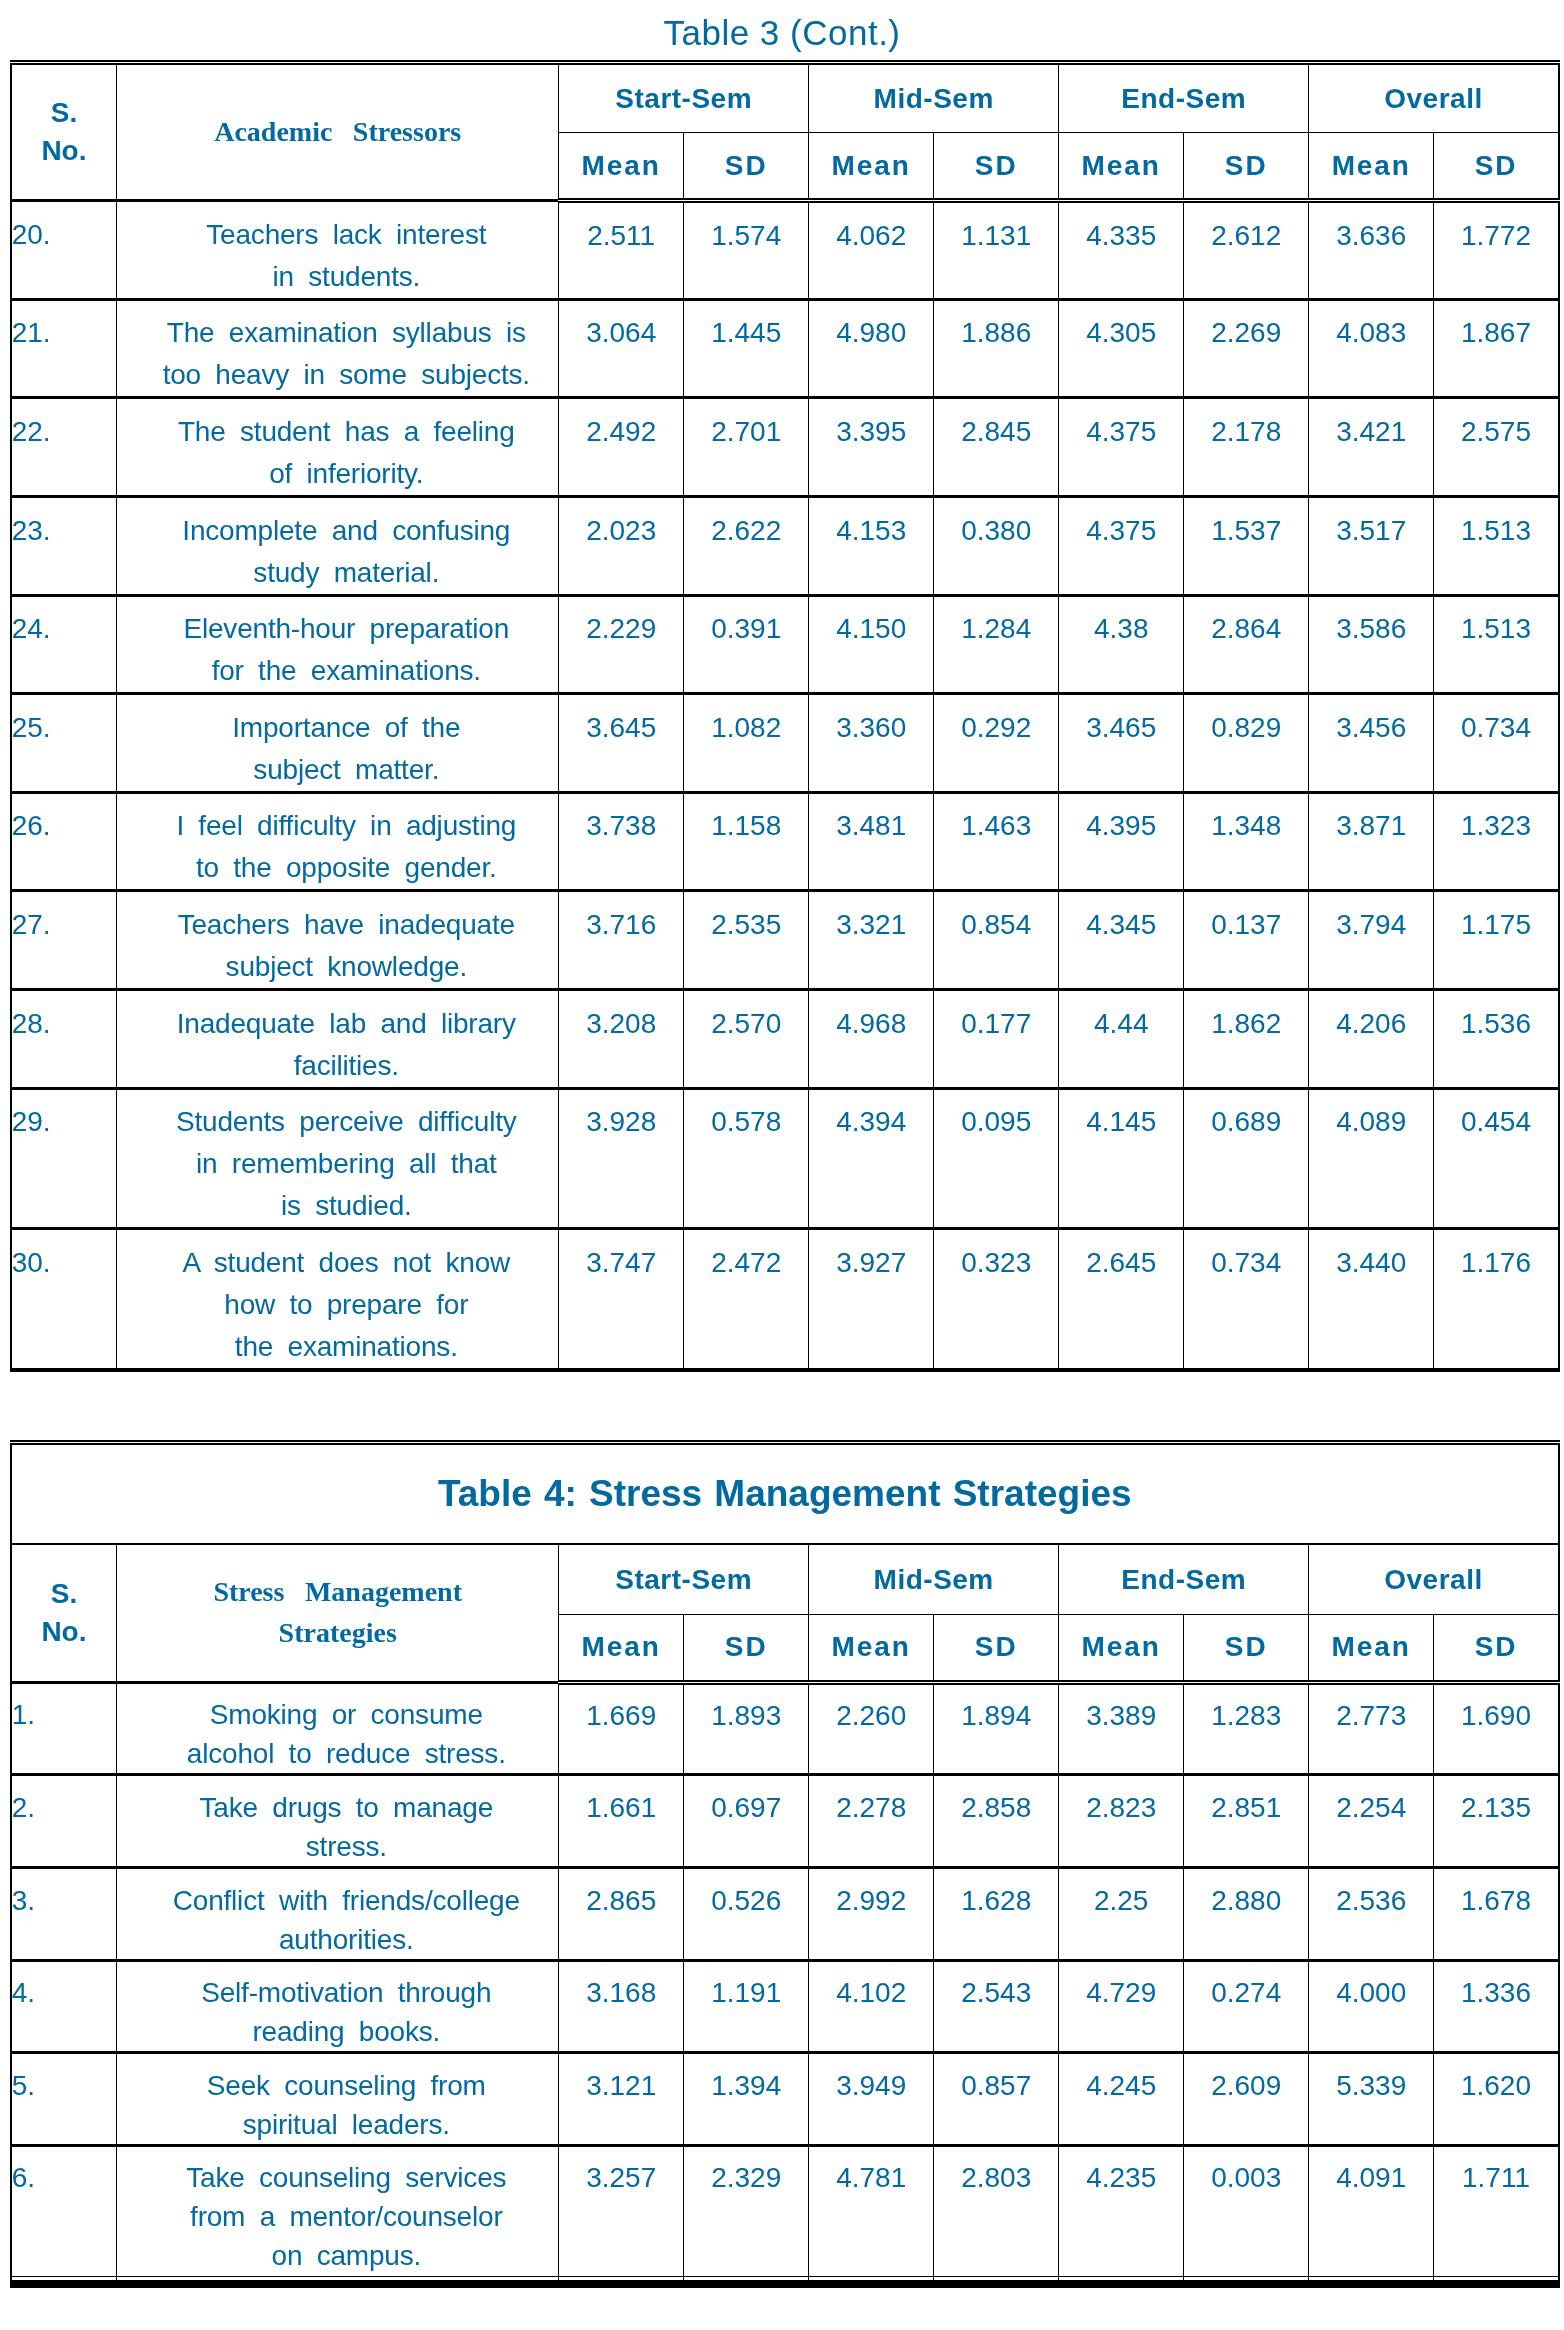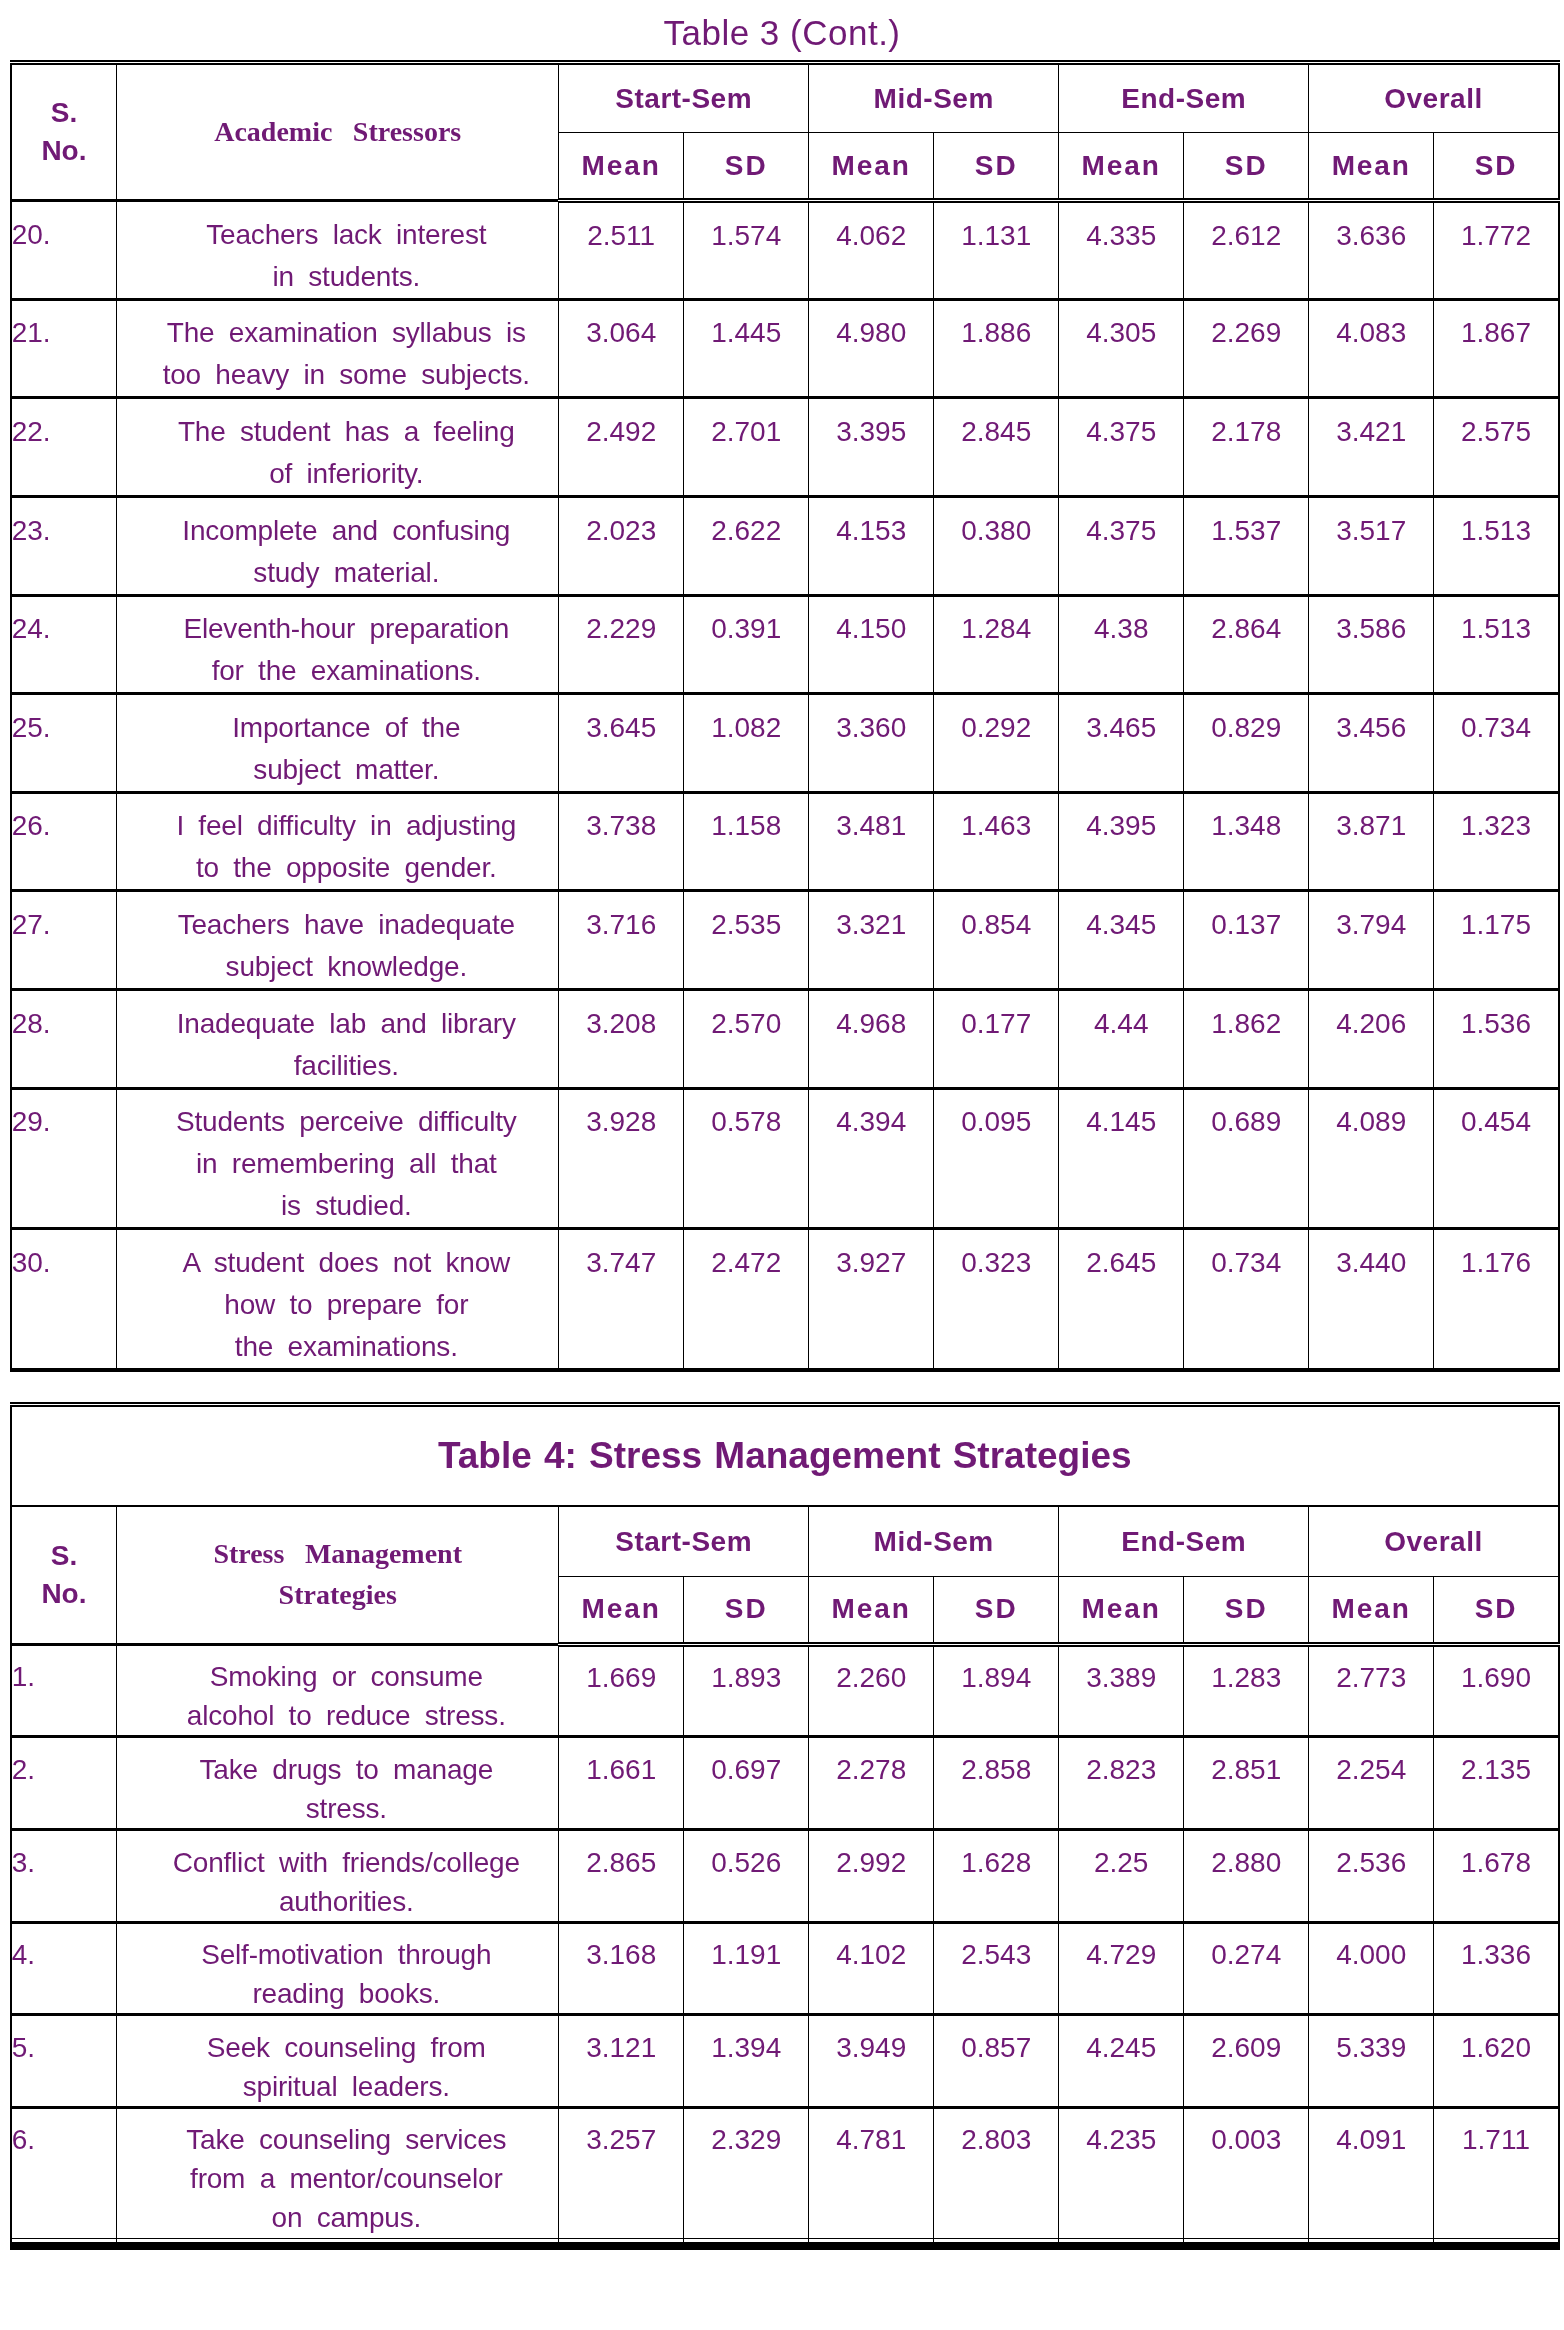--- a/index.html
+++ b/index.html
@@ -1,21 +1,21 @@
 <!DOCTYPE html>
 <html><head>
 <meta charset="utf-8">
 <style>
   html,body{margin:0;padding:0;background:#ffffff;}
   .page{
     position:relative;
     width:1564px;height:2331px;
     overflow:hidden;
     background:#ffffff;
-    color:#701a75;
+    color:#0369a1;
     font-family:"Liberation Sans",sans-serif;
     border-radius:11px;
   }
   .doc-title{
     text-align:center;
     font-size:35px;
     line-height:41px;
     margin:11.6px 0 7.7px 0;
     letter-spacing:0.5px;
     font-weight:normal;
@@ -23,21 +23,21 @@
   table.stats-table{
     border-collapse:collapse;
     table-layout:fixed;
     width:1545px;
     margin-left:9.7px;
     border-left:2.9px solid #000;
     border-right:2.9px solid #000;
     border-top:5.8px double #000;
   }
   #t3{border-bottom:4.8px solid #000;}
-  #t4{margin-top:30px;border-bottom:8.7px solid #000;}
+  #t4{margin-top:68px;border-bottom:8.7px solid #000;}
   .stats-table th,.stats-table td{
     border:1.9px solid #000;
     overflow:hidden;
     padding:0;
   }
   thead th{
     font-weight:bold;
     font-size:28px;
     text-align:center;
     vertical-align:middle;

